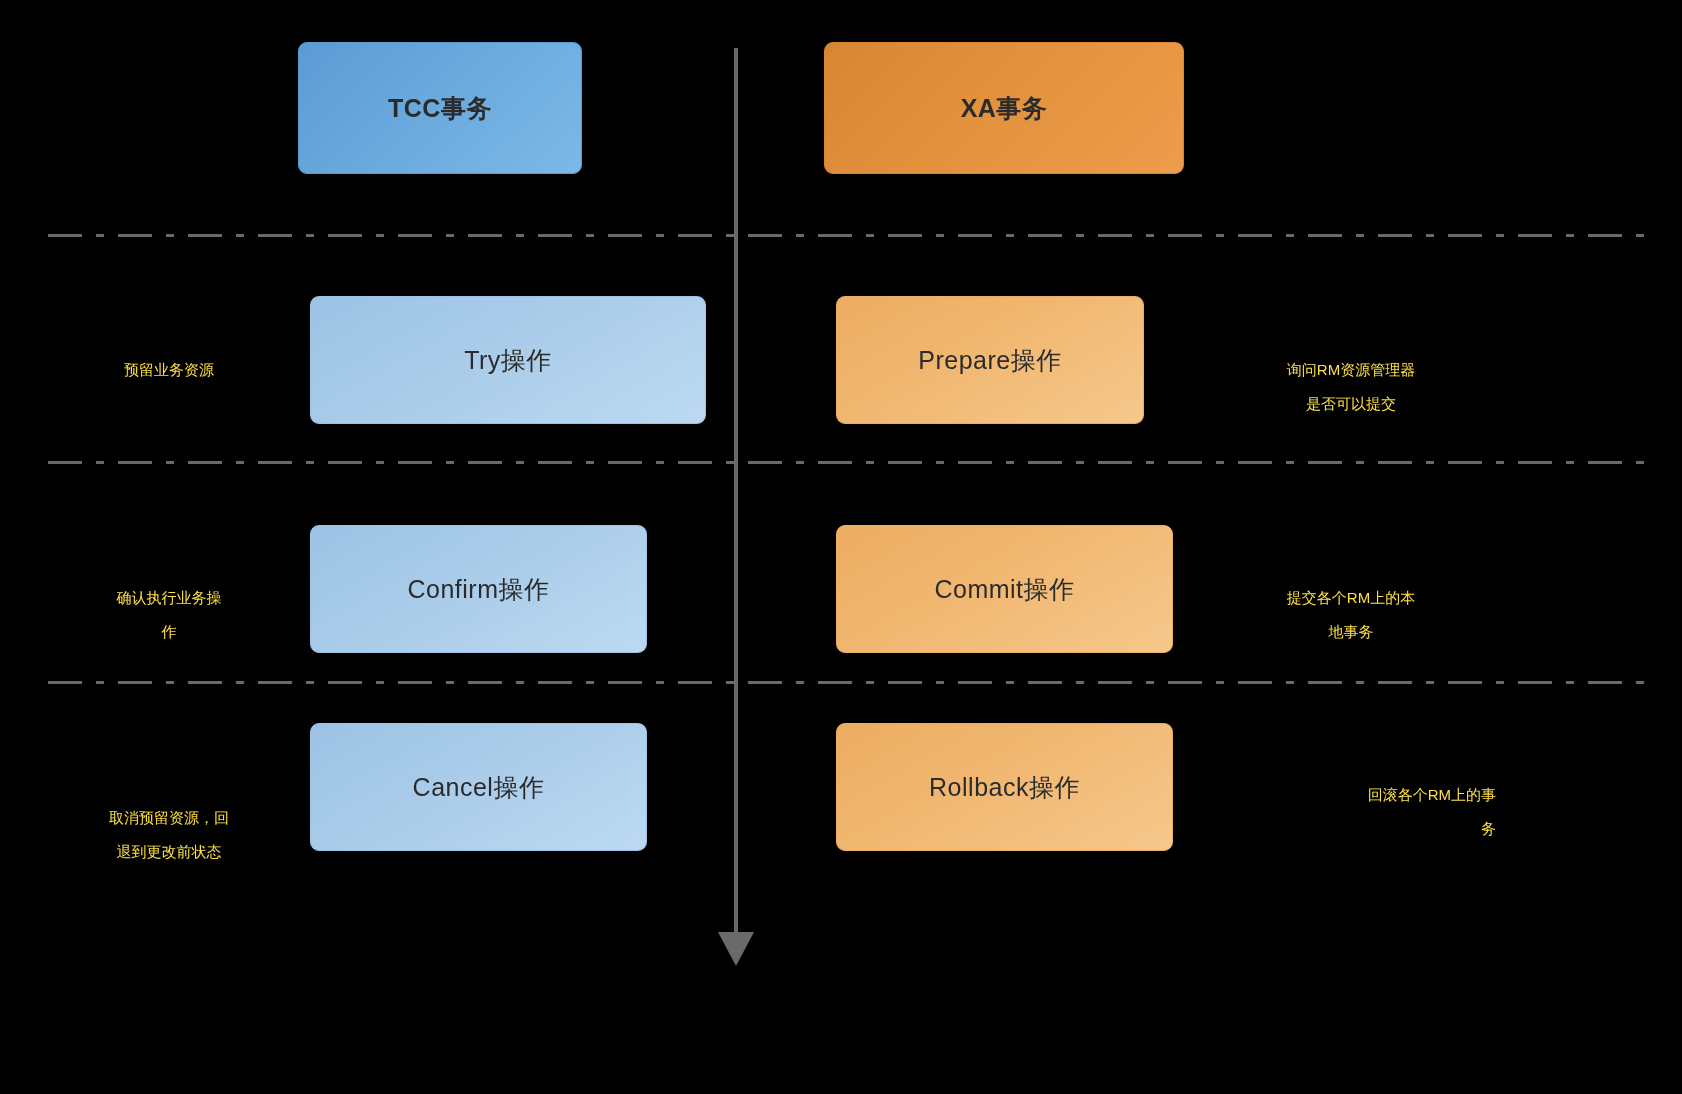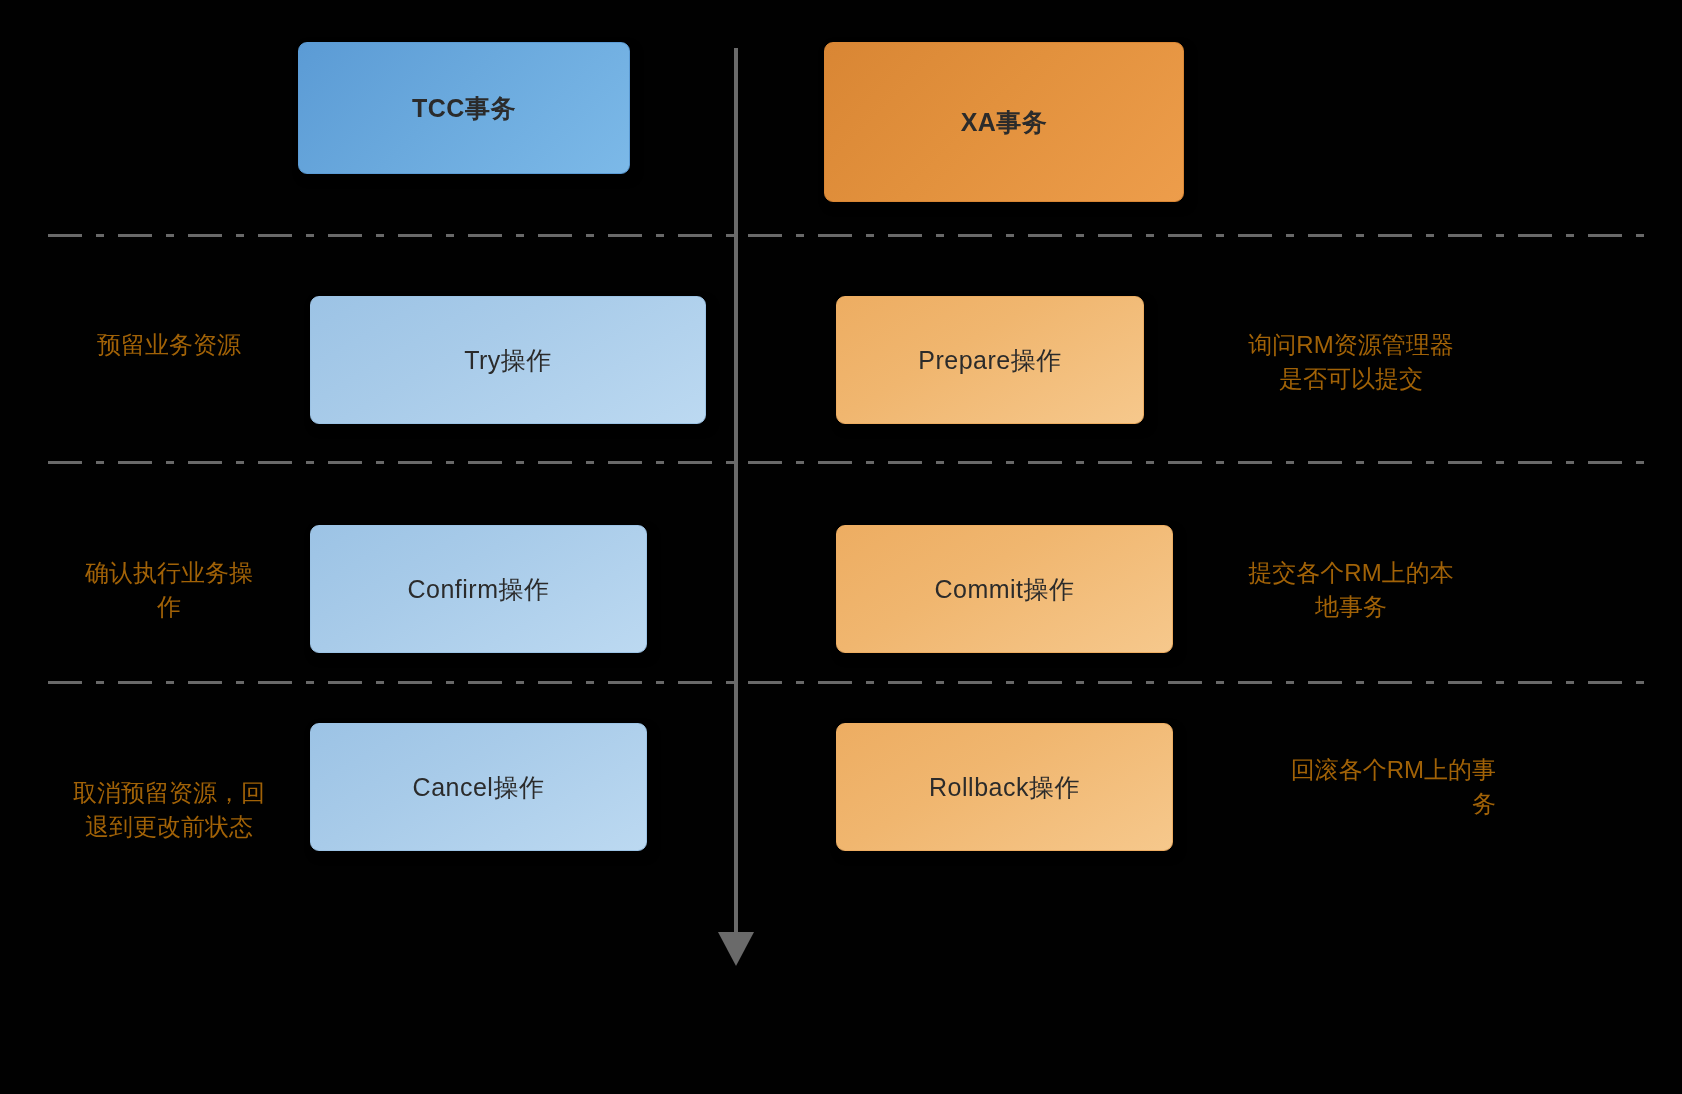--- a/index.html
+++ b/index.html
@@ -59,40 +59,41 @@
     border:1px solid #d98634;
   }
   .orange-op{
     background:linear-gradient(150deg,#edad62 0%,#f0b66f 40%,#f6c88c 100%);
     border:1px solid #edad62;
   }
 
   
   .note{
     position:absolute;
-    color:#a16207;
-    font-size:24px;
+    color:#fde047;
+    font-size:15px;
     line-height:34px;
     text-align:center;
     white-space:pre-line;
+    margin-top:25px;
   }
   .note-left{left:40px;width:258px;}
   .note-right{left:1206px;width:290px;}
 </style>
 </head>
 <body>
 
 <div id="stage">
 
   <div class="axis"></div>
   <div class="axis-head"></div>
 
-  <div class="box box-head blue-head" style="left:298px;top:42px;width:332px;height:132px;">TCC事务</div>
+  <div class="box box-head blue-head" style="left:298px;top:42px;width:284px;height:132px;">TCC事务</div>
 
-  <div class="box box-head orange-head" style="left:824px;top:42px;width:360px;height:160px;">XA事务</div>
+  <div class="box box-head orange-head" style="left:824px;top:42px;width:360px;height:132px;">XA事务</div>
 
   <div class="divider" style="top:234px;"></div>
 
   <div class="note note-left" style="top:328px;">预留业务资源</div>
 
   <div class="box box-op blue-op" style="left:310px;top:296px;width:396px;height:128px;">Try操作</div>
 
   <div class="box box-op orange-op" style="left:836px;top:296px;width:308px;height:128px;">Prepare操作</div>
 
   <div class="note note-right" style="top:328px;">询问RM资源管理器

